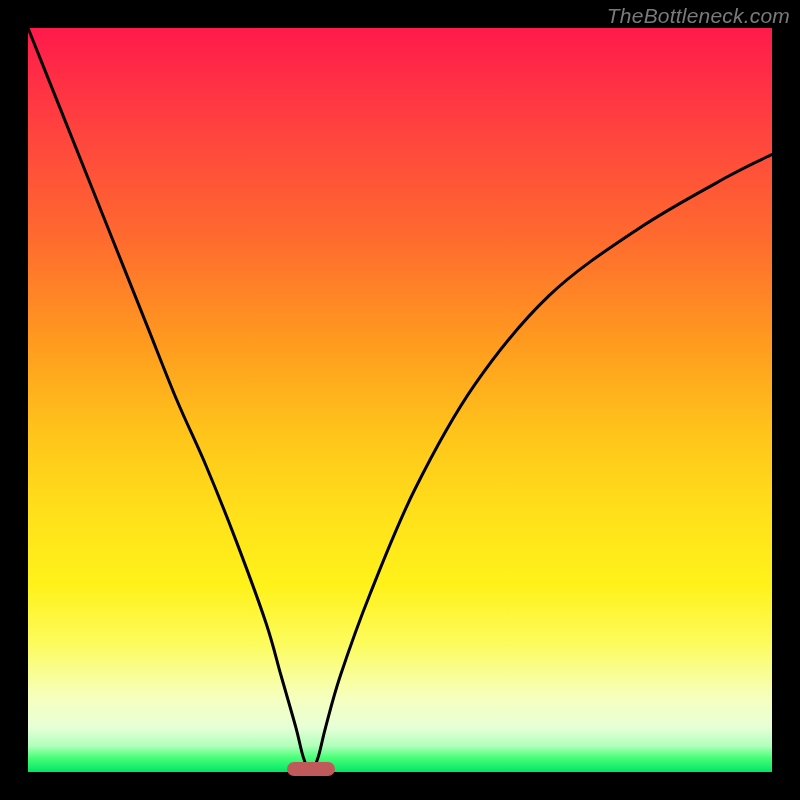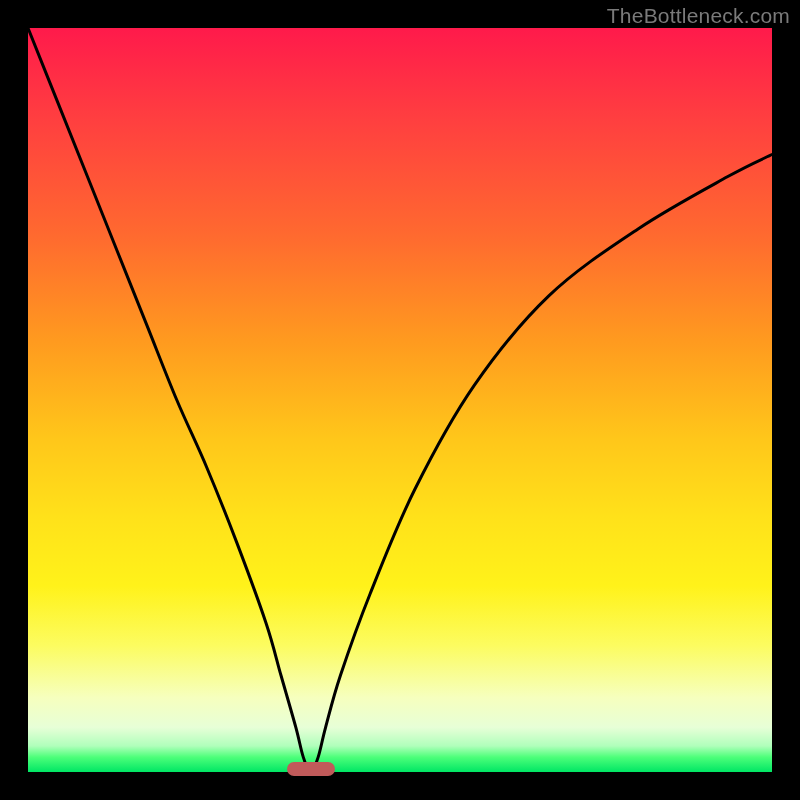--- a/index.html
+++ b/index.html
@@ -10,20 +10,21 @@
     overflow: hidden;
     background: #000;
     font-family: Arial, Helvetica, sans-serif;
   }
   .frame {
     position: absolute;
     top: 0; left: 0;
     width: 800px;
     height: 800px;
     background: #000;
+    font-style: italic;
   }
   .plot-area {
     position: absolute;
     top: 28px;
     left: 28px;
     width: 744px;
     height: 744px;
     
     background: linear-gradient(to bottom,
       #ff1a4b 0%,

